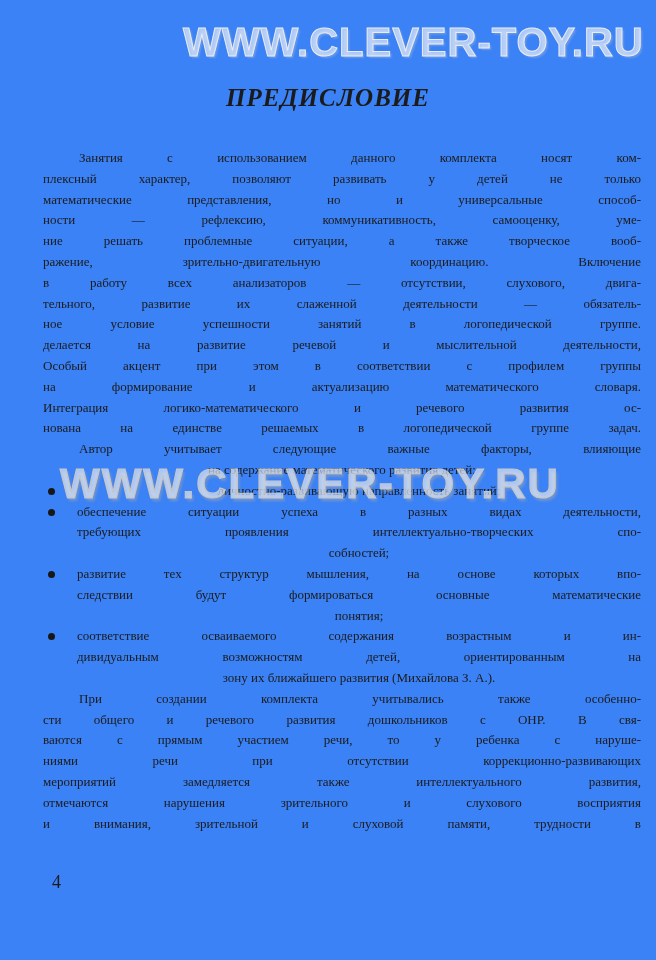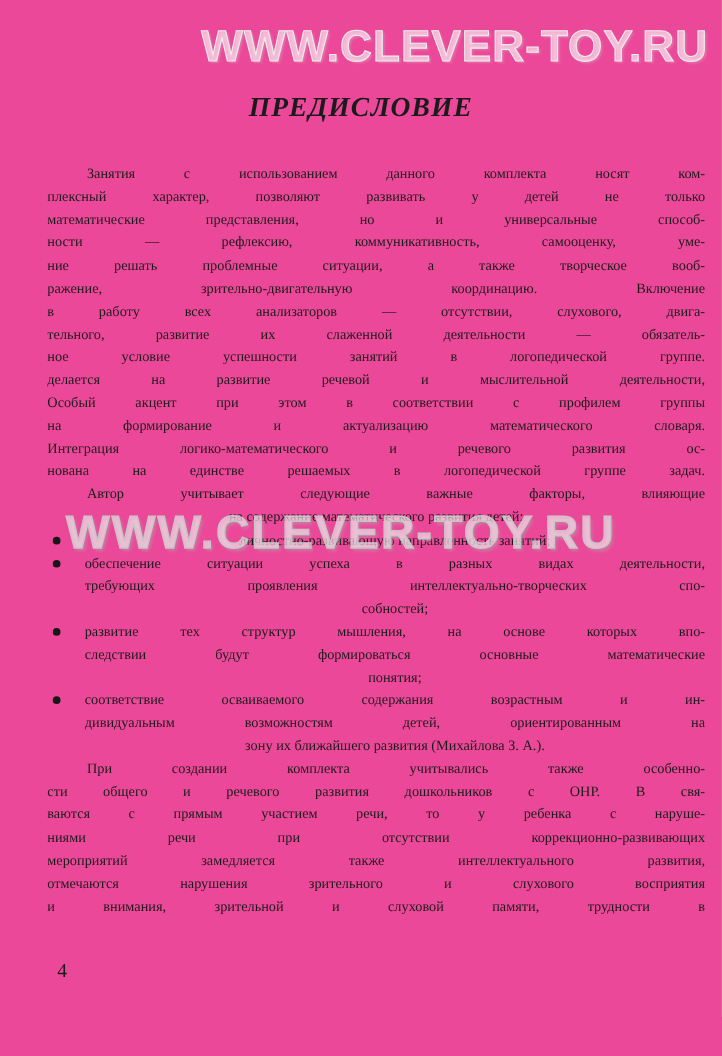--- a/index.html
+++ b/index.html
@@ -1,20 +1,20 @@
 <!DOCTYPE html>
 <html><head>
 <meta charset="utf-8">
 <style>
   html, body { margin: 0; padding: 0; background: #9a9a9a; }
   .page {
     position: relative;
     width: 656px;
     height: 960px;
-    background: #ec4899;
+    background: #3b82f6;
     overflow: hidden;
     font-family: "Liberation Serif", "DejaVu Serif", serif;
     color: #1b1b1b;
     margin: 0 auto;
   }
   
   .wm {
     position: absolute;
     font-family: "Liberation Sans", "DejaVu Sans", sans-serif;
     font-weight: bold;

